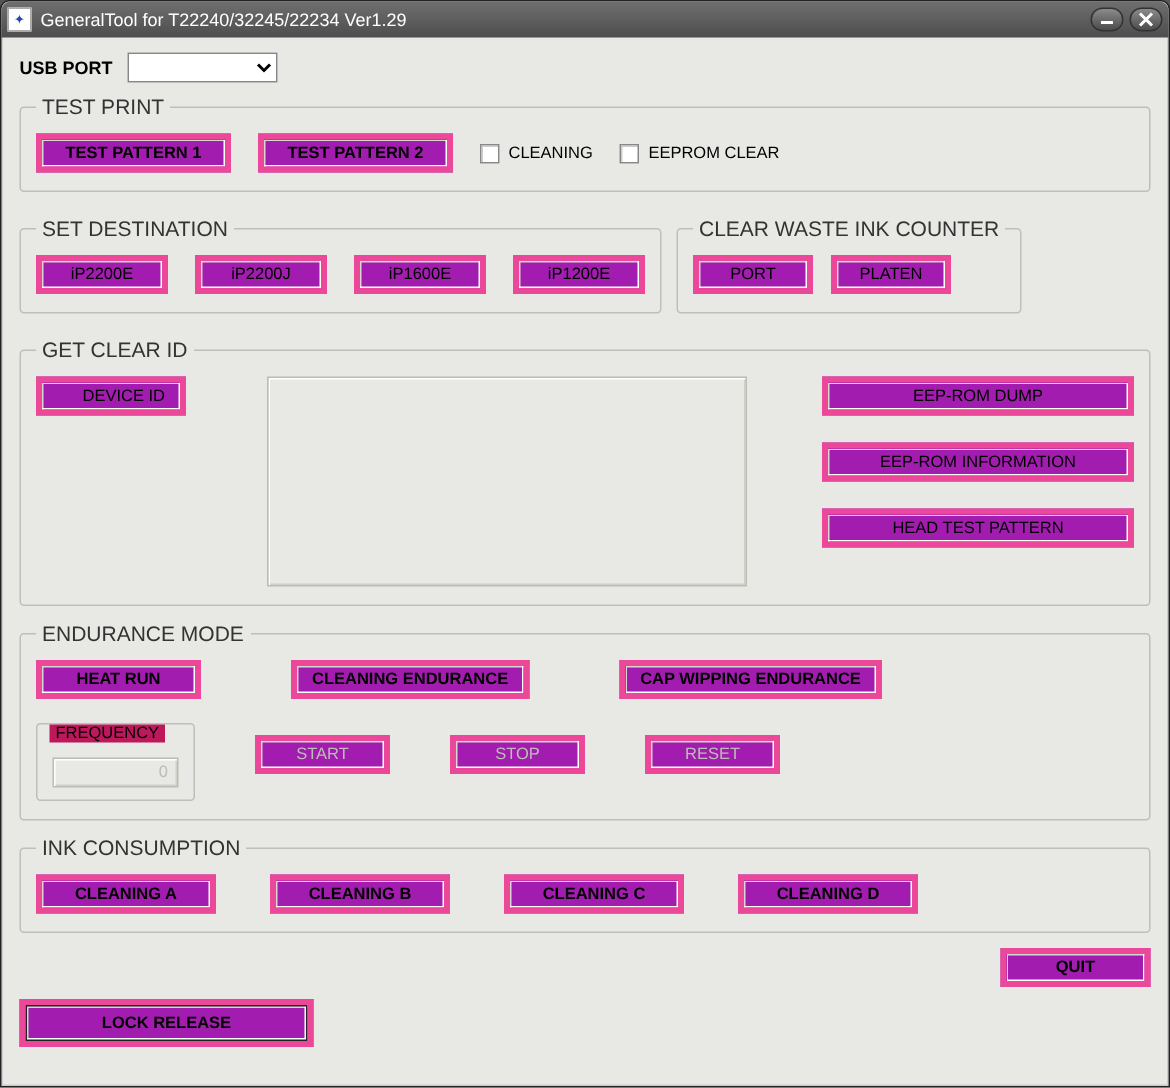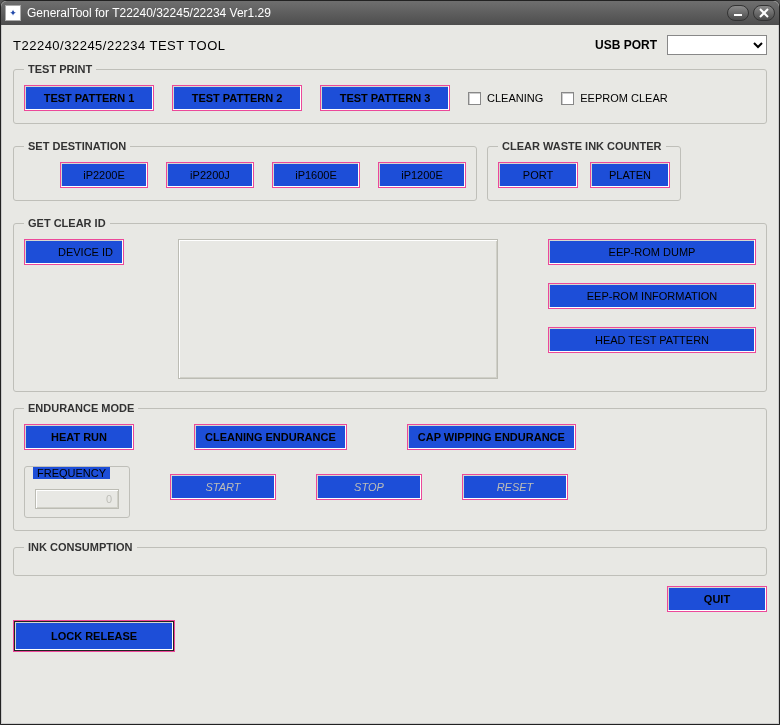--- a/index.html
+++ b/index.html
@@ -85,30 +85,29 @@
   }
 
   fieldset {
     border: 1px solid #bfbfb9;
     border-radius: 3px;
     margin: 6px 0 10px 0;
     padding: 10px 10px 12px 10px;
     position: relative;
   }
   legend {
-    font-size: 11px;
+    font-size: 14px;
     padding: 0 4px;
     color: #333;
-    font-weight: bold;
   }
 
   .btn {
     height: 26px;
-    background: #1d4ed8;
-    border: 1px solid #ec4899;
+    background: #a21caf;
+    border: 4px solid #ec4899;
     box-shadow:
       -1px -1px 0 #fff inset,
       1px 1px 0 #d8d6d0 inset;
     font-size: 11px;
     font-family: inherit;
     cursor: pointer;
     padding: 0 10px;
   }
   .btn.bold {
     box-shadow:
@@ -174,47 +173,47 @@
     border-radius: 3px;
     padding: 22px 10px 8px 10px;
     position: relative;
     margin-top: 10px;
   }
   .endurance .freq-label {
     position: absolute;
     top: 0;
     left: 8px;
     font-size: 11px;
-    background: #1d4ed8;
+    background: #be185d;
     padding: 0 4px;
   }
   .freq-input {
     width: 84px;
     height: 20px;
     border: 1px solid #bcbcb4;
     background: #e8e8e4;
     text-align: right;
     padding: 0 6px;
     color: #bdbdb7;
     font-size: 11px;
     box-shadow: 1px 1px 0 #fff inset, -1px -1px 0 #d0d0c8 inset;
   }
   .endurance .row2 { margin-top: 6px; align-items: center; }
-  .endurance .row2 .btn { width: 106px; font-style: italic; }
+  .endurance .row2 .btn { width: 90px; }
 
   .ink .btn { width: 120px; }
 
   .bottom-row {
     display: flex;
     justify-content: flex-end;
     margin-top: 4px;
   }
   .bottom-row .btn { width: 100px; font-weight: bold; }
   .lock-row { margin-top: 8px; }
-  .lock-row .btn { width: 162px; }
+  .lock-row .btn { width: 196px; }
 </style>
 </head>
 <body>
 
 <div class="window">
 
   <div class="titlebar">
     <span class="app-icon">✦</span>
     <span>GeneralTool for T22240/32245/22234 Ver1.29</span>
     <span class="spacer"></span>
@@ -227,48 +226,46 @@
       <svg width="10" height="10">
           <line x1="1" y1="1" x2="9" y2="9" stroke="#fff" stroke-width="2"></line>
           <line x1="9" y1="1" x2="1" y2="9" stroke="#fff" stroke-width="2"></line>
         </svg>
     </span>
   </div>
 
   <div class="client">
 
     <div class="toprow">
-      <div class="tool-title">T22240/32245/22234 TEST TOOL</div>
       <span class="usb-label">USB PORT</span>
       <select class="port">
         <option></option>
       </select>
     </div>
 
     <fieldset>
       <legend>TEST PRINT</legend>
       <div class="row testprint-row">
         <button class="btn">TEST PATTERN 1</button>
         <button class="btn">TEST PATTERN 2</button>
-        <button class="btn">TEST PATTERN 3</button>
         <label class="chk">
           <span class="chkbox"></span>
           <span>CLEANING</span>
         </label>
         <label class="chk">
           <span class="chkbox"></span>
           <span>EEPROM CLEAR</span>
         </label>
       </div>
     </fieldset>
 
     <div class="dest-waste-row">
       <fieldset class="dest">
         <legend>SET DESTINATION</legend>
-        <div class="row" style="margin-left:36px;">
+        <div class="row" style="">
           <button class="btn">iP2200E</button>
           <button class="btn">iP2200J</button>
           <button class="btn">iP1600E</button>
           <button class="btn">iP1200E</button>
         </div>
       </fieldset>
       <fieldset class="waste">
         <legend>CLEAR WASTE INK COUNTER</legend>
         <div class="row" style="gap:12px;">
           <button class="btn">PORT</button>
@@ -305,20 +302,26 @@
           <input class="freq-input" readonly="" value="0" style="">
         </div>
         <button class="btn" disabled="">START</button>
         <button class="btn" disabled="">STOP</button>
         <button class="btn" disabled="">RESET</button>
       </div>
     </fieldset>
 
     <fieldset class="ink">
       <legend>INK CONSUMPTION</legend>
+      <div class="row" style="gap:36px;">
+        <button class="btn" style="font-weight:bold;">CLEANING A</button>
+        <button class="btn" style="font-weight:bold;">CLEANING B</button>
+        <button class="btn" style="font-weight:bold;">CLEANING C</button>
+        <button class="btn" style="font-weight:bold;">CLEANING D</button>
+      </div>
     </fieldset>
 
     <div class="bottom-row">
       <button class="btn">QUIT</button>
     </div>
     <div class="lock-row">
       <button class="btn bold">LOCK RELEASE</button>
     </div>
 
   </div>

